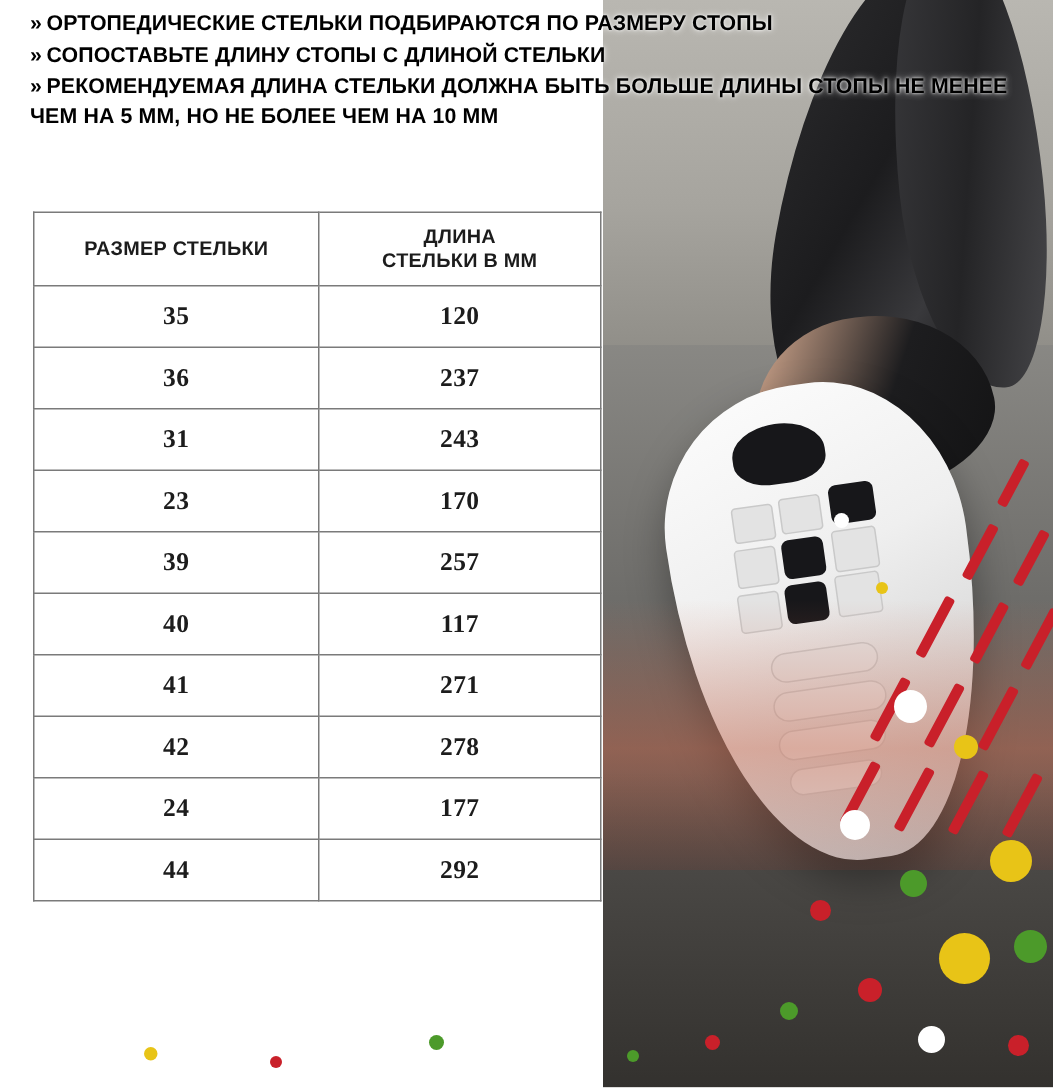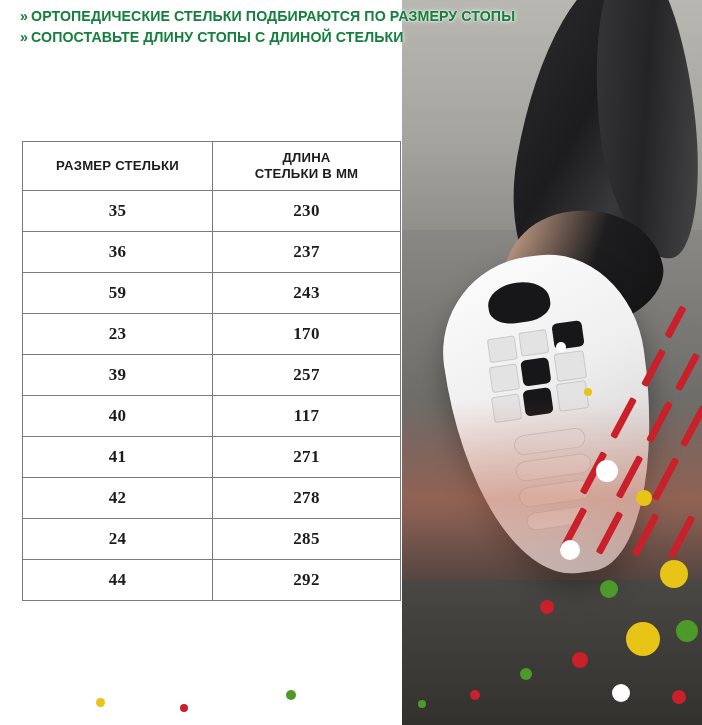--- a/index.html
+++ b/index.html
@@ -112,21 +112,21 @@
   }
 
   
   .header {
     position: absolute;
     left: 20px;
     top: 7px;
     width: 665px;
   }
   .bullet-line {
-    color: #15803d;
+    color: #000000;
     font-size: 14.2px;
     font-weight: bold;
     letter-spacing: 0.1px;
     line-height: 19.5px;
     margin: 0 0 1px 0;
     white-space: nowrap;
     text-shadow: 0 0 2px rgba(255,255,255,0.9), 0 0 5px rgba(255,255,255,0.85);
   }
   .bullet-line .chev {
     font-weight: bold;
@@ -238,48 +238,51 @@
   <div class="confetti" style="left:556px; top:342px; width:10px; height:10px; background:#ffffff;"></div>
   <div class="confetti" style="left:584px; top:388px; width:8px; height:8px; background:#e8c417;"></div>
 
   <div class="header">
     <div class="bullet-line">
       <span class="chev">»</span><span>ОРТОПЕДИЧЕСКИЕ СТЕЛЬКИ ПОДБИРАЮТСЯ ПО РАЗМЕРУ СТОПЫ</span>
     </div>
     <div class="bullet-line">
       <span class="chev">»</span><span>СОПОСТАВЬТЕ ДЛИНУ СТОПЫ С ДЛИНОЙ СТЕЛЬКИ</span>
     </div>
+    <div class="bullet-line wrap">
+      <span class="chev">»</span><span>РЕКОМЕНДУЕМАЯ ДЛИНА СТЕЛЬКИ ДОЛЖНА БЫТЬ БОЛЬШЕ ДЛИНЫ СТОПЫ НЕ МЕНЕЕ ЧЕМ НА 5 ММ, НО НЕ БОЛЕЕ ЧЕМ НА 10 ММ</span>
+    </div>
   </div>
 
   <div class="table-wrap">
     <table class="sizes">
       <colgroup>
           <col class="c1">
           <col class="c2">
         </colgroup>
       <thead>
         <tr>
           <th>РАЗМЕР СТЕЛЬКИ</th>
           <th>
             <span>ДЛИНА</span><br>
             <span>СТЕЛЬКИ В ММ</span>
           </th>
         </tr>
       </thead>
       <tbody id="size-table-body">
           <tr>
             <td>35</td>
-            <td>230</td>
+            <td>120</td>
           </tr>
           <tr>
             <td>36</td>
             <td>237</td>
           </tr>
           <tr>
-            <td>59</td>
+            <td>31</td>
             <td>243</td>
           </tr>
           <tr>
             <td>23</td>
             <td>170</td>
           </tr>
           <tr>
             <td>39</td>
             <td>257</td>
           </tr>
@@ -290,21 +293,21 @@
           <tr>
             <td>41</td>
             <td>271</td>
           </tr>
           <tr>
             <td>42</td>
             <td>278</td>
           </tr>
           <tr>
             <td>24</td>
-            <td>285</td>
+            <td>177</td>
           </tr>
           <tr>
             <td>44</td>
             <td>292</td>
           </tr>
         </tbody>
     </table>
   </div>
 
 </div>

